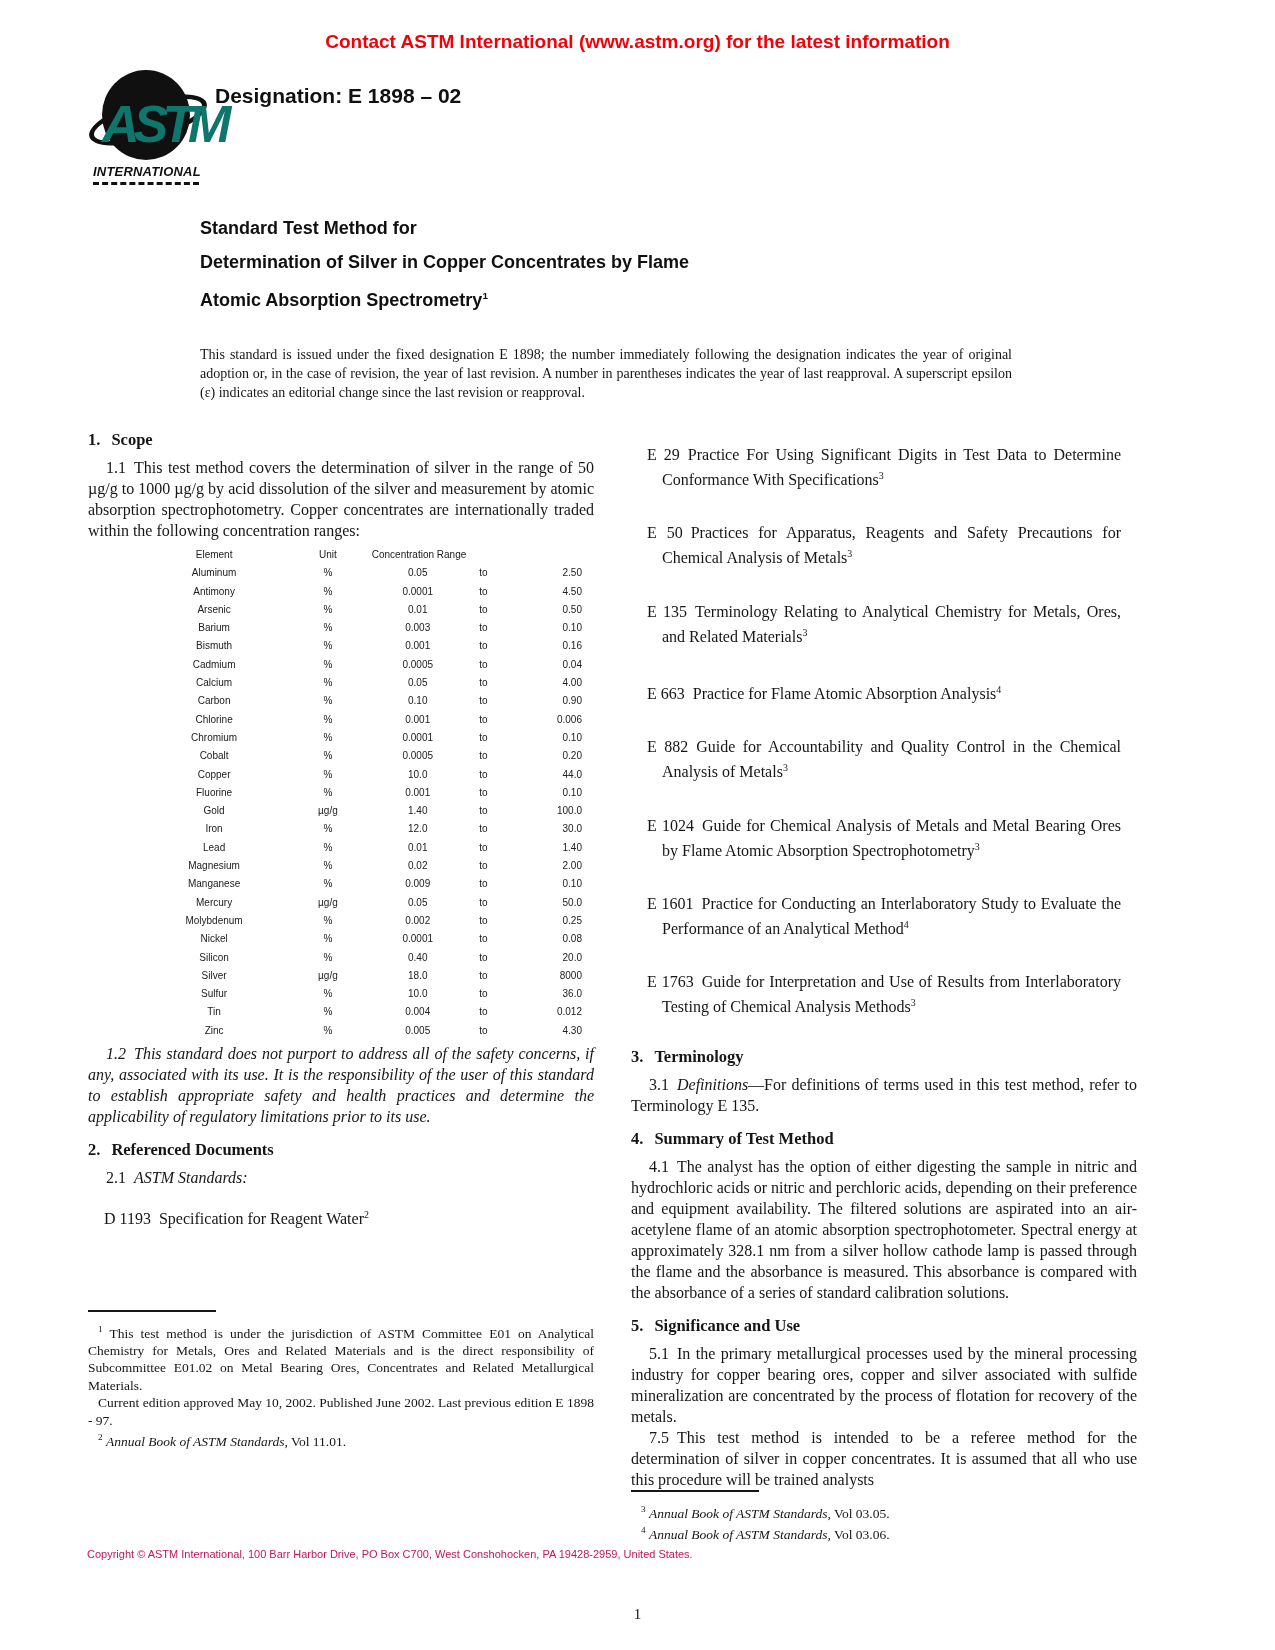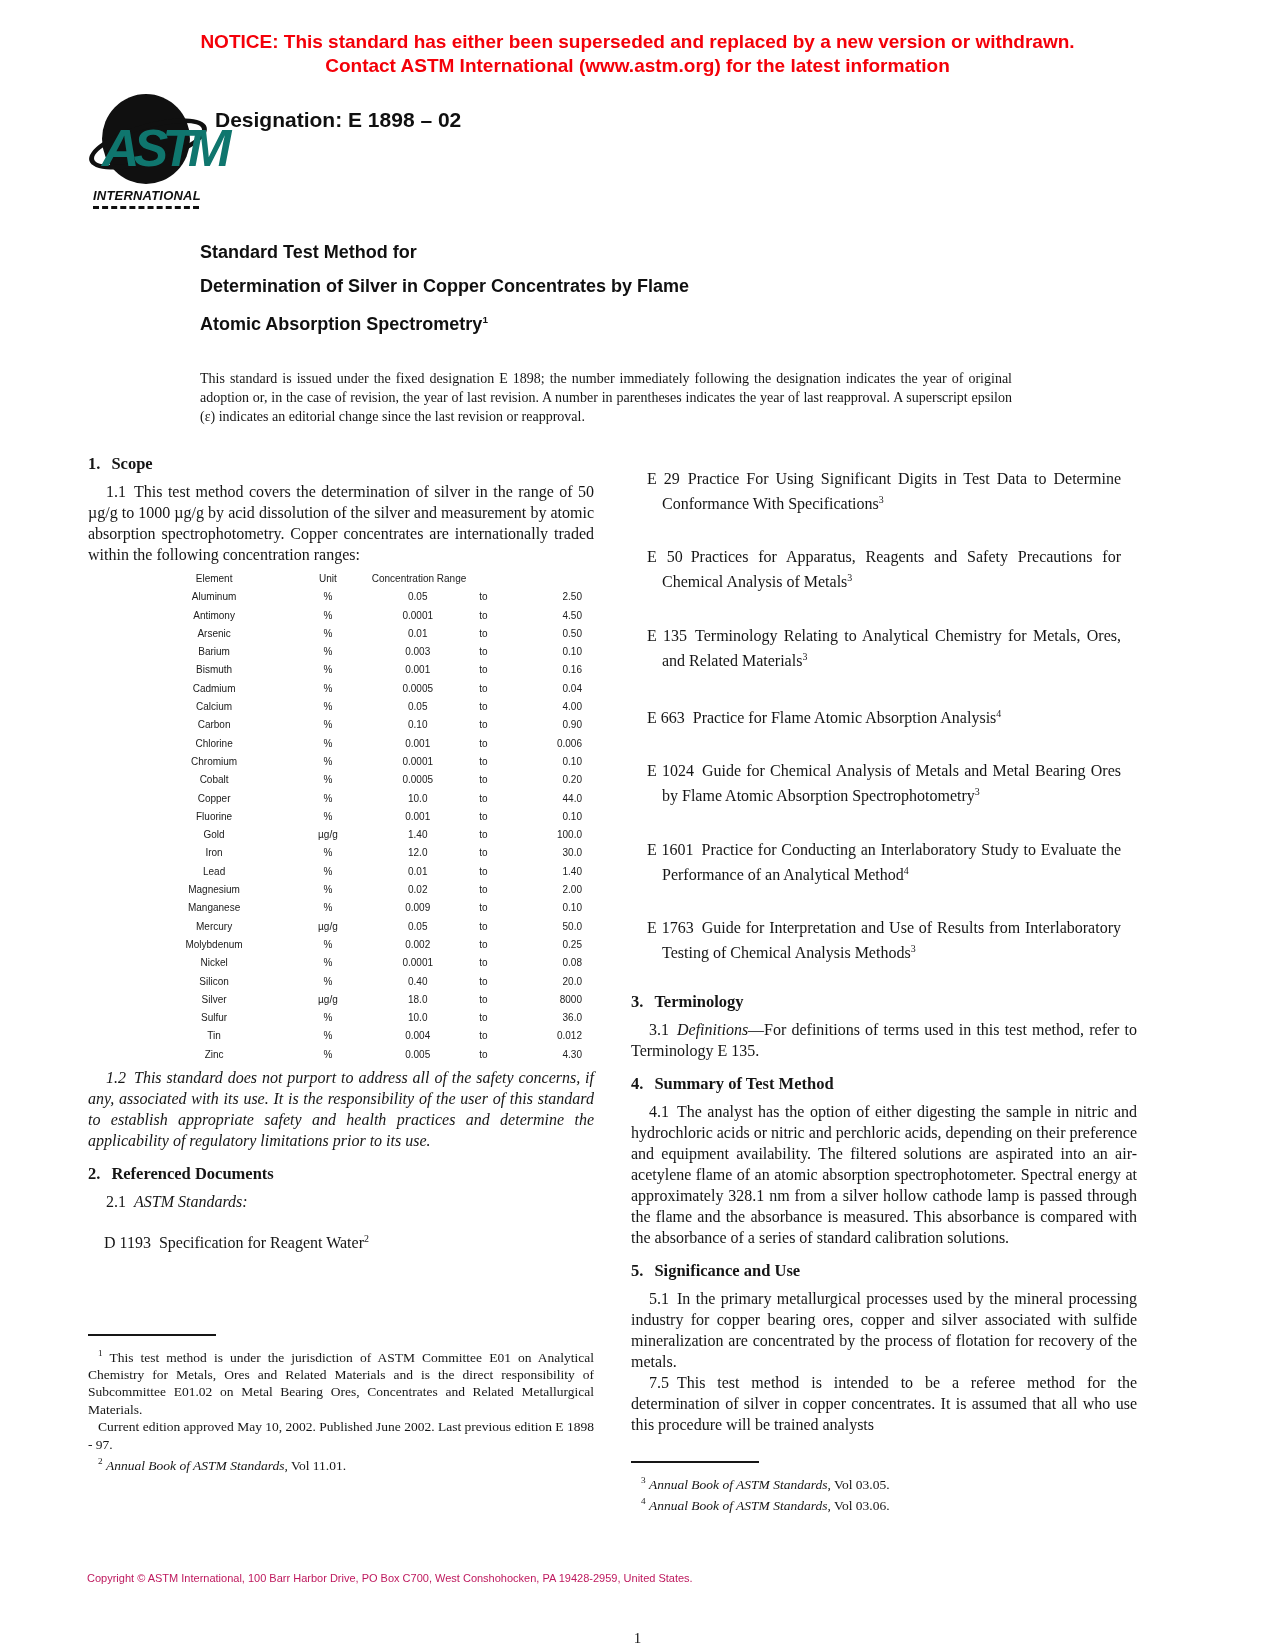--- a/index.html
+++ b/index.html
@@ -60,21 +60,20 @@
   
   .copyright{margin:58px 0 0 87px;font-family:"Liberation Sans",sans-serif;font-size:11px;color:#be185d;}
   .page-num{margin-top:46px;text-align:center;font-size:15px;}
 </style>
 </head>
 <body>
 
 <div class="page">
 
   <div class="notice">
-    <div>NOTICE: This standard has either been superseded and replaced by a new version or withdrawn.</div>
     <div>Contact ASTM International (www.astm.org) for the latest information</div>
   </div>
 
   <div class="header">
     <div class="logo">
       <div class="globe">
         <div class="globe-circle"></div>
         <div class="globe-orbit"></div>
         <div class="globe-text">ASTM</div>
       </div>
@@ -335,20 +334,21 @@
     <div class="col col-right">
 
         <p class="ref-entry"><span class="ref-code">E 29</span><span>Practice For Using Significant Digits in Test Data to Determine Conformance With Specifications</span><sup>3</sup></p>
 
         <p class="ref-entry"><span class="ref-code">E 50</span><span>Practices for Apparatus, Reagents and Safety Precautions for Chemical Analysis of Metals</span><sup>3</sup></p>
 
         <p class="ref-entry"><span class="ref-code">E 135</span><span>Terminology Relating to Analytical Chemistry for Metals, Ores, and Related Materials</span><sup>3</sup></p>
 
         <p class="ref-entry"><span class="ref-code">E 663</span><span>Practice for Flame Atomic Absorption Analysis</span><sup>4</sup></p>
 
+        <p class="ref-entry"><span class="ref-code">E 882</span><span>Guide for Accountability and Quality Control in the Chemical Analysis of Metals</span><sup>3</sup></p>
 
         <p class="ref-entry"><span class="ref-code">E 1024</span><span>Guide for Chemical Analysis of Metals and Metal Bearing Ores by Flame Atomic Absorption Spectrophotometry</span><sup>3</sup></p>
 
         <p class="ref-entry"><span class="ref-code">E 1601</span><span>Practice for Conducting an Interlaboratory Study to Evaluate the Performance of an Analytical Method</span><sup>4</sup></p>
 
         <p class="ref-entry"><span class="ref-code">E 1763</span><span>Guide for Interpretation and Use of Results from Interlaboratory Testing of Chemical Analysis Methods</span><sup>3</sup></p>
 
       <h2 class="section-heading"><span class="h-num">3.</span><span>Terminology</span></h2>
       <p class="para"><span class="pnum">3.1</span><span class="italic">Definitions</span><span>—For definitions of terms used in this test method, refer to Terminology E 135.</span></p>
 

